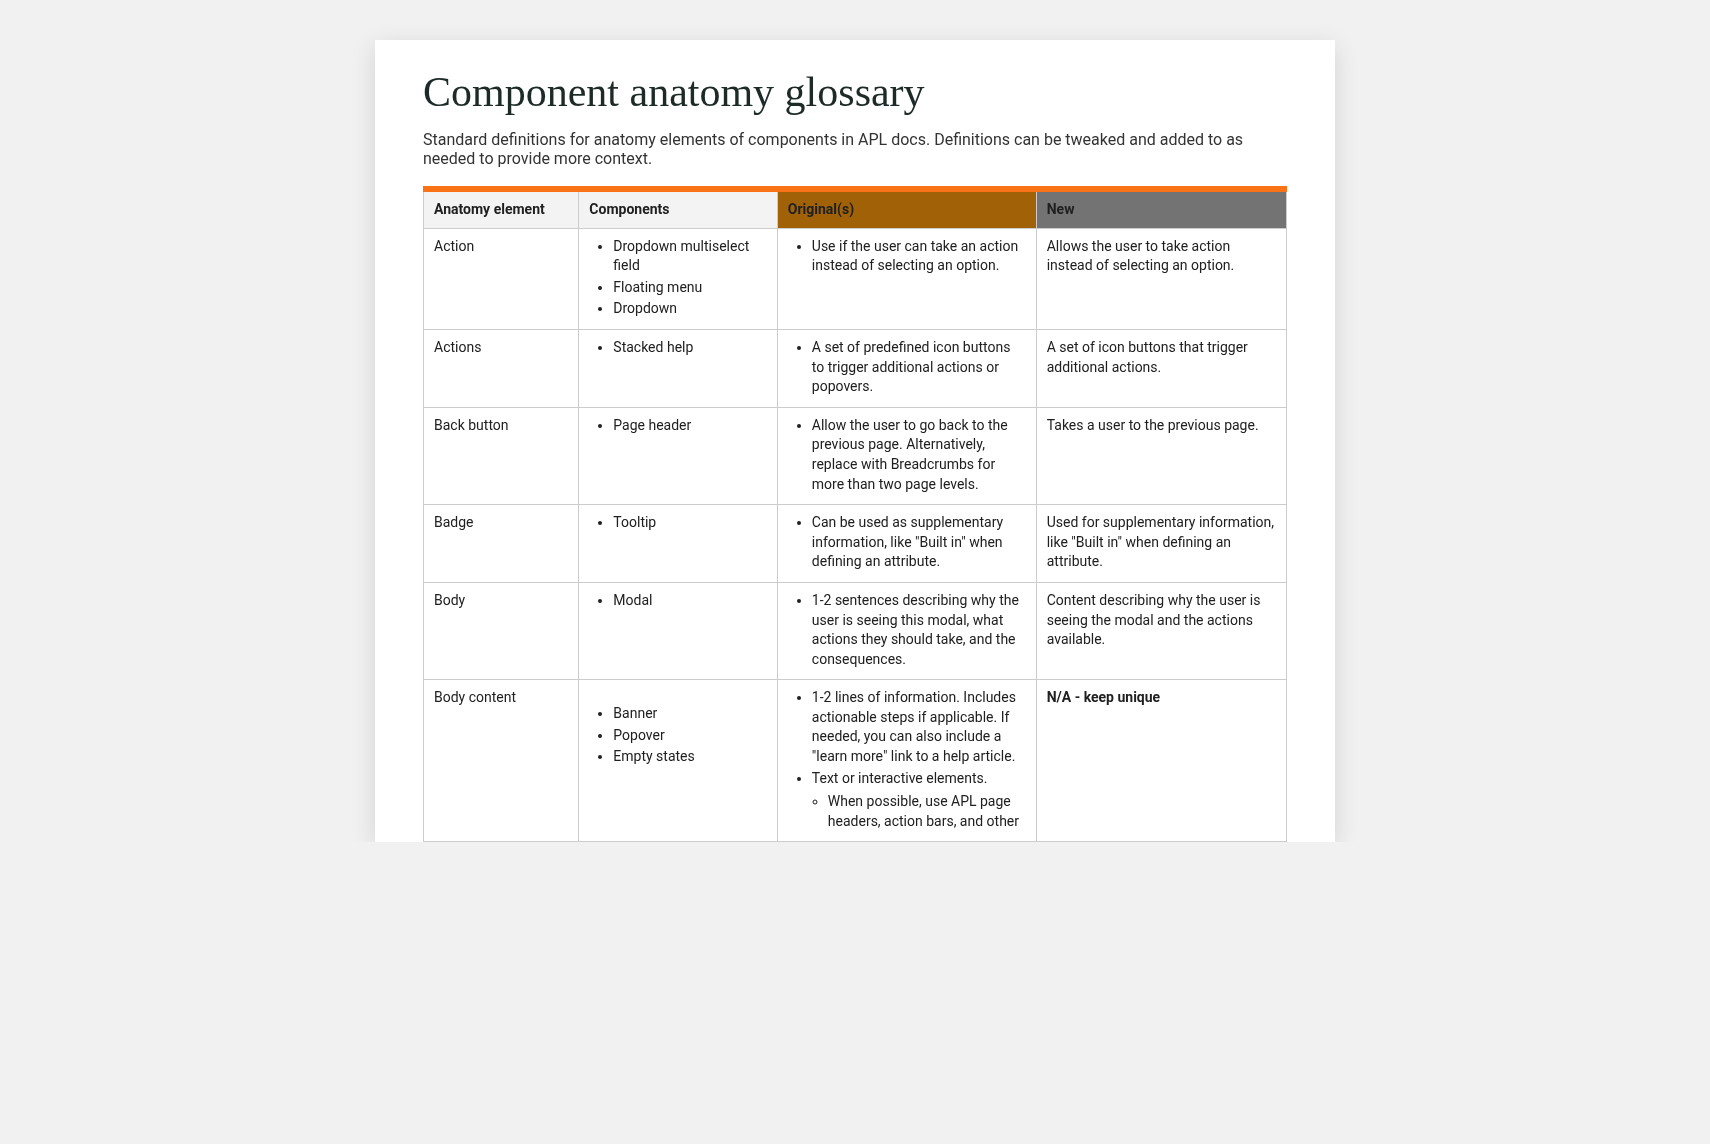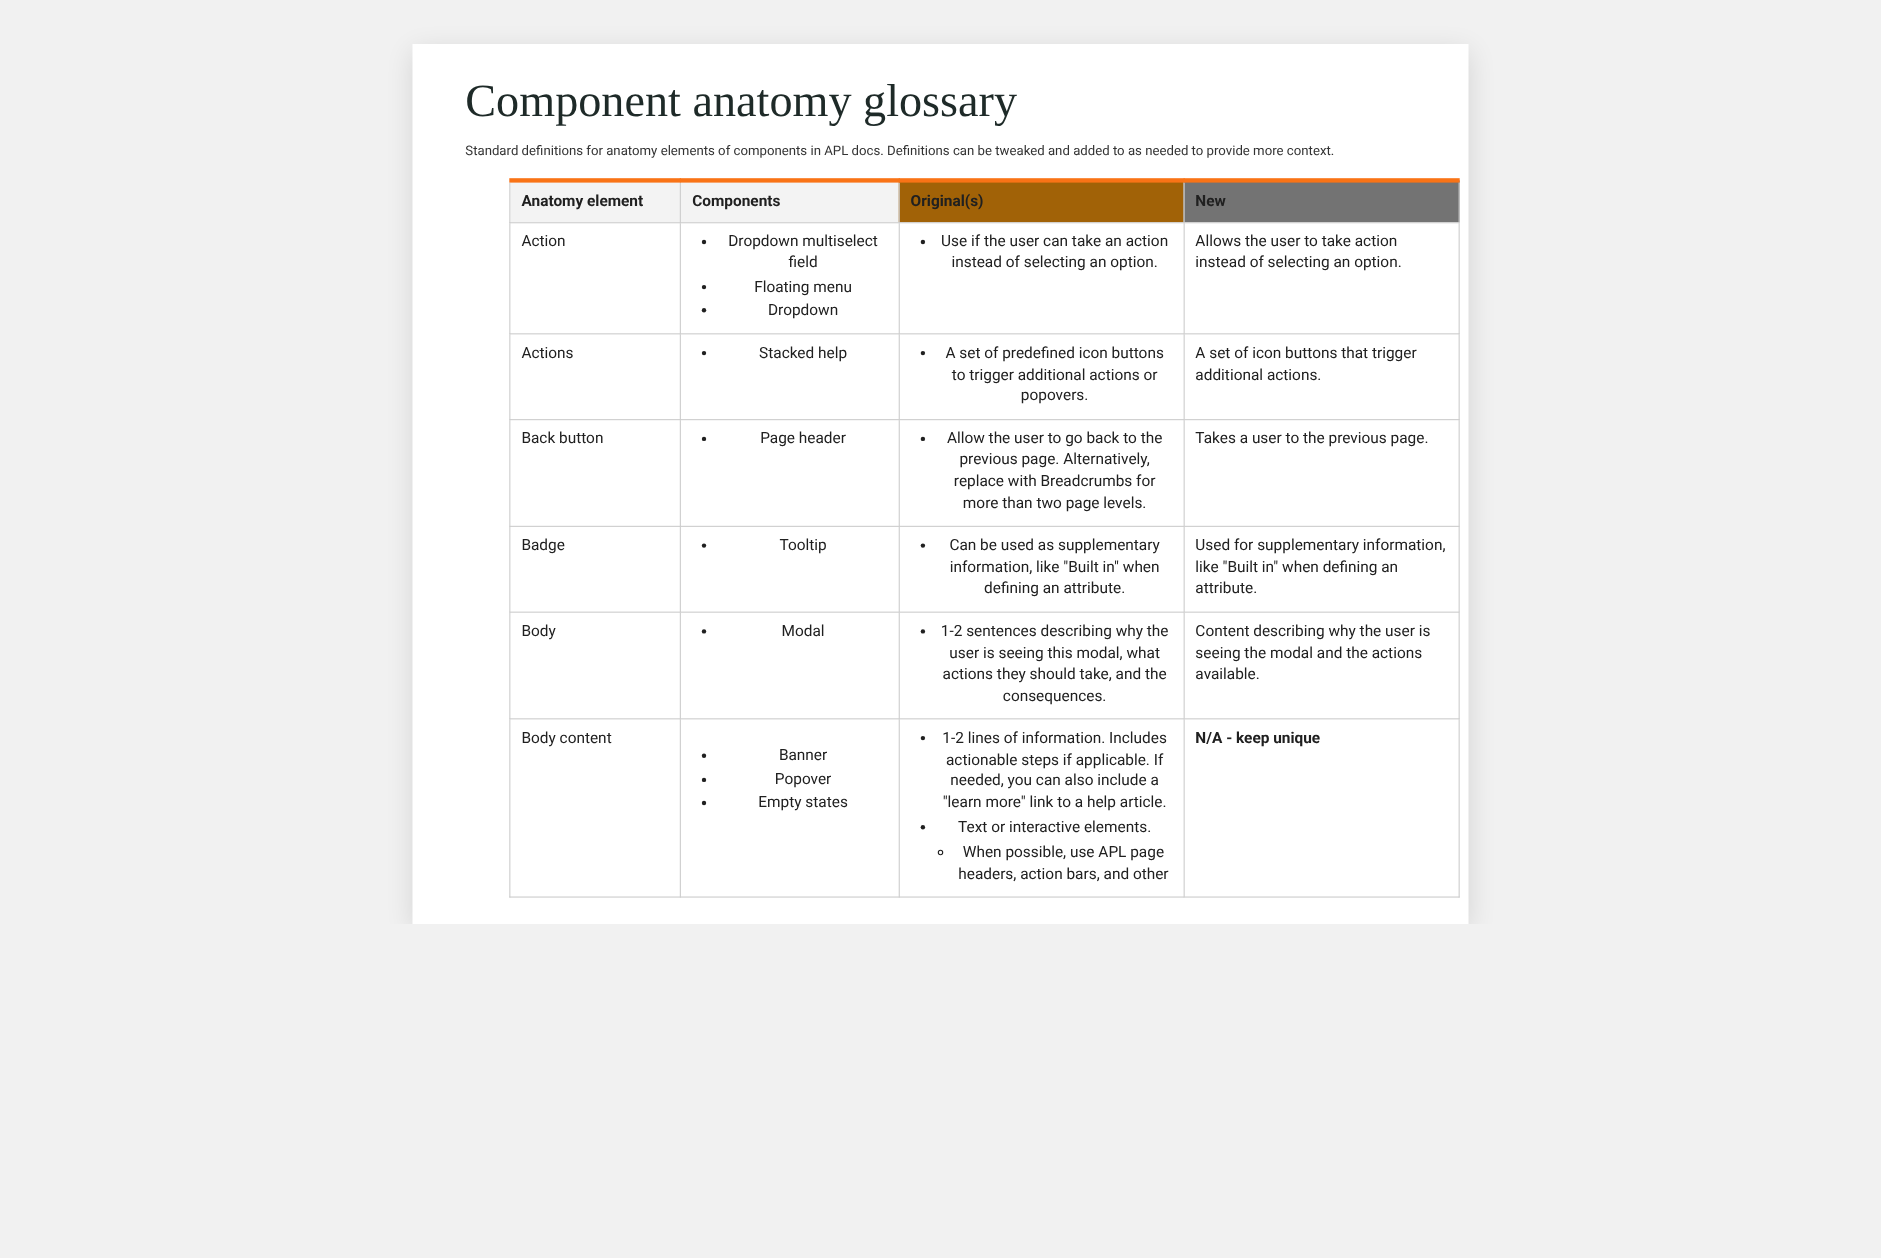--- a/index.html
+++ b/index.html
@@ -20,31 +20,30 @@
     overflow: hidden;
   }
   h1 {
     font-family: "Georgia", "Times New Roman", serif;
     font-weight: 400;
     font-size: 42px;
     margin: 0 0 14px 0;
     color: #1e2a28;
   }
   .subtitle {
-    font-size: 12px;
+    font-size: 16px;
     color: #333;
     margin-bottom: 18px;
   }
   table {
     border-collapse: collapse;
     width: 100%;
     table-layout: fixed;
     font-size: 14px;
-    border-top: 4px solid #f97316;
-    margin-left: 40px;
+    border-top: 6px solid #f97316;
   }
   th, td {
     border: 1px solid #ccc;
     padding: 8px 10px;
     text-align: left;
     vertical-align: top;
     line-height: 1.4;
   }
   th {
     background: #f3f3f3;
@@ -52,21 +51,21 @@
     font-size: 14px;
   }
   th.orig { background: #a16207; }
   th.newc { background: #737373; }
   col.c1 { width: 18%; }
   col.c2 { width: 23%; }
   col.c3 { width: 30%; }
   col.c4 { width: 29%; }
   ul { margin: 0; padding-left: 24px; }
   ul.sub { list-style-type: circle; padding-left: 40px; margin-top: 4px; }
-  li { margin-bottom: 2px; text-align: center; }
+  li { margin-bottom: 2px; }
   .bold { font-weight: 700; }
 </style>
 </head>
 <body>
 
 <div class="page">
   <h1>Component anatomy glossary</h1>
   <div class="subtitle">Standard definitions for anatomy elements of components in APL docs. Definitions can be tweaked and added to as needed to provide more context.</div>
 
   <table>

